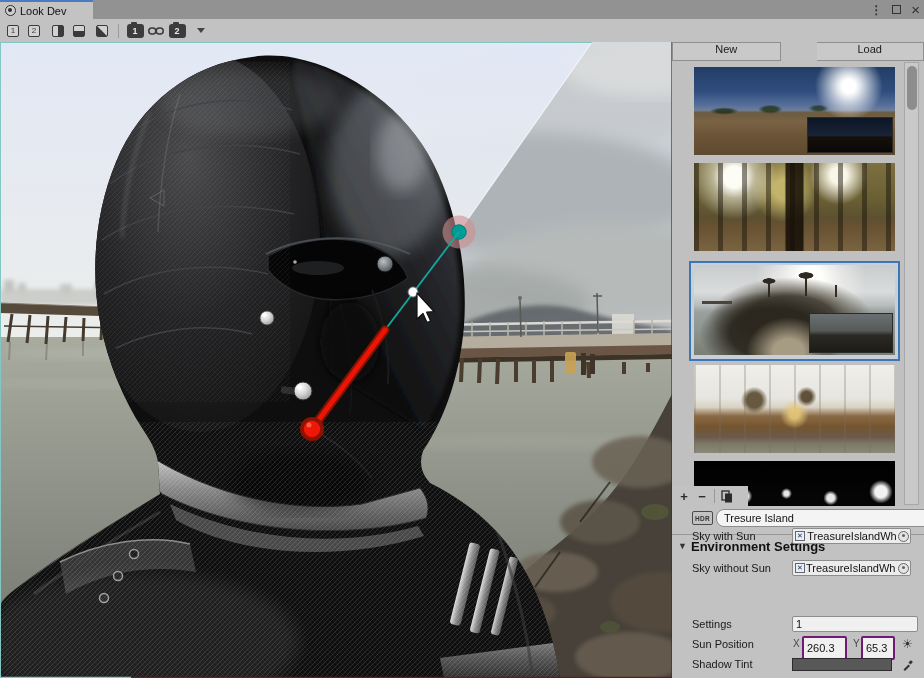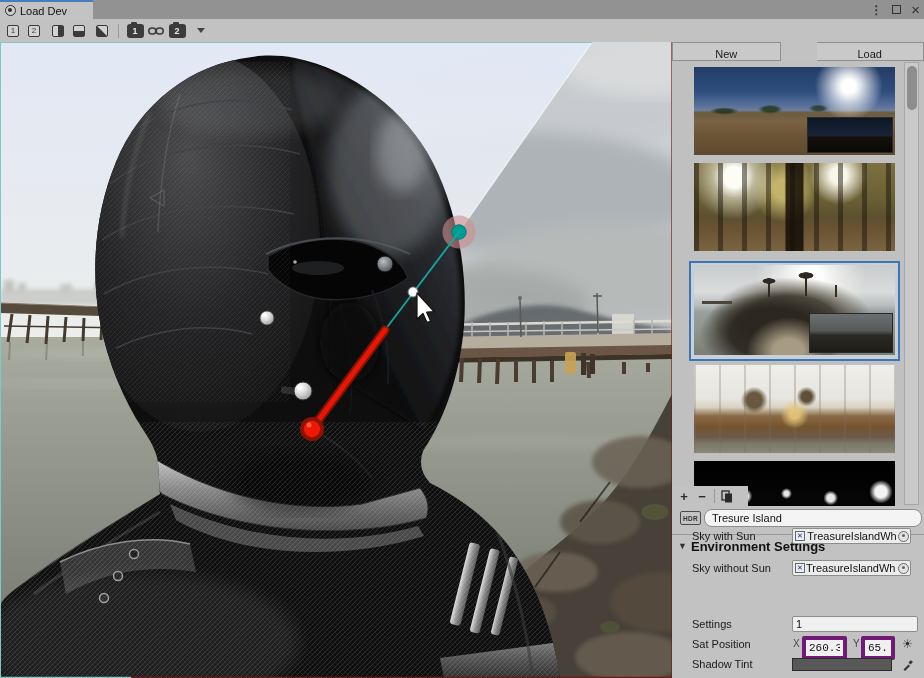--- a/index.html
+++ b/index.html
@@ -42,38 +42,38 @@
   .panel { position:absolute; left:672px; top:19px; width:252px; height:659px; background:#c2c2c2; }
   .ptabs { position:absolute; left:0; top:0; width:252px; height:23px; background:#9b9b9b; }
   .ptab { position:absolute; top:2px; height:21px; font-size:11px; color:#1c1c1c; display:flex;
           align-items:center; justify-content:center; border:1px solid #8a8a8a; border-bottom:none;
           border-radius:3px 3px 0 0; }
   .ptab.active { background:#cecece; }
   .ptab.inactive { background:#b1b1b1; color:#2a2a2a; }
   .ptab.ghost { background:#a9a9a9; border-color:#949494; }
   .pactions { position:absolute; left:0; top:23px; width:252px; height:19px; display:flex; }
   .pbtn { flex:1; background:#c9c9c9; border:1px solid #8f8f8f; font-size:11px; color:#1a1a1a;
-          display:flex; align-items:flex-end; justify-content:center; }
+          display:flex; align-items:flex-start; justify-content:center; }
   .pbtn + .pbtn { border-left:none;margin-left:36px; }
 
   .thumbs { position:absolute; left:0; top:42px; width:252px; height:445px; background:#c0c0c0; overflow:hidden; }
   .thumb { position:absolute; left:22px; width:201px; height:88px; }
   .sel-frame { position:absolute; left:17px; top:200px; width:211px; height:100px;
                border:2px solid #3d76b5; background:#c7cfd8; }
   .inset { position:absolute; right:2px; bottom:2px; border:1px solid #2a2a2a; }
 
   .scrollbar { position:absolute; right:5px; top:1px; width:15px; height:443px; background:#c9c9c9; border:1px solid #a8a8a8; }
   .sthumb { position:absolute; left:1.5px; top:3px; width:10px; height:44px; background:#8d8d8d; border-radius:5px; }
 
   .list-toolbar { position:absolute; left:0; top:467px; width:76px; height:20px; background:#c2c2c2; display:flex; align-items:center; padding-left:4px; gap:2px; }
   .ltb { width:16px; height:18px; display:flex; align-items:center; justify-content:center;
          font-size:13px; font-weight:bold; color:#2a2a2a; }
   .ltb-sep { width:1px; height:14px; background:#9a9a9a; margin:0 2px; }
 
-  .hdr-row { position:absolute; left:4px; top:489px; width:204px; height:22px; }
+  .hdr-row { position:absolute; left:16px; top:489px; width:204px; height:22px; }
   .hdr-badge { position:absolute; left:4px; top:3px; width:21px; height:14px; border:1px solid #4a4a4a;
                border-radius:2px; font-size:6.5px; font-weight:bold; color:#333; display:flex; align-items:center; justify-content:center; letter-spacing:.3px; }
   .hdr-input { position:absolute; left:28px; top:1px; width:218px; height:18px; border:1px solid #8d8d8d;
                border-radius:8px; background:#f4f4f4; font-size:11px; padding:0 7px; color:#111; font-family:"Liberation Sans",sans-serif;}
   .psep { position:absolute; left:0; top:515px; width:252px; height:1px; background:#989898; }
 
   .env-header { position:absolute; left:0; top:519px; width:252px; height:16px; }
   .fold { position:absolute; left:6px; top:3px; font-size:9px; color:#333; }
   .env-title { position:absolute; left:19px; top:1px; font-size:13px; font-weight:bold; color:#111; }
 
@@ -84,36 +84,36 @@
            font-family:"Liberation Sans",sans-serif; }
   .objfield { position:absolute; left:120px; top:1px; width:119px; height:16px; background:#ececec;
               border:1px solid #8d8d8d; border-radius:2px; display:flex; align-items:center; overflow:hidden; }
   .texicon { width:10px; height:10px; margin:0 1px 0 2px; background:#e8eef6; border:1px solid #667;
              font-size:7px; color:#234; display:flex; align-items:center; justify-content:center; flex:0 0 auto; }
   .objtext { font-size:11px; color:#111; white-space:nowrap; overflow:hidden; flex:1; }
   .picker { width:11px; height:11px; border:1.5px solid #666; border-radius:50%; position:relative;
             background:#e4e4e4; flex:0 0 auto; margin-right:1px; }
   .picker::after { content:""; position:absolute; left:2.5px; top:2.5px; width:3px; height:3px; border-radius:50%; background:#666; }
   .axis { position:absolute; top:3px; font-size:10px; color:#4a4a4a; }
-  .minifield { position:absolute; top:1px; height:24px; background:#f0f0f0; border:4px solid #701a75;
-               border-radius:2px; font-size:11px; color:#111; padding:0 3px; font-family:Liberation Mono, monospace; }
+  .minifield { position:absolute; top:1px; height:24px; background:#f0f0f0; border:2px solid #701a75;
+               border-radius:2px; font-size:11px; color:#111; padding:0 3px; font-family:Liberation Sans, sans-serif; }
   .sunbtn { position:absolute; left:227px; top:1px; width:17px; height:16px; font-size:12px; color:#333;
             display:flex; align-items:center; justify-content:center; }
   .swatch { position:absolute; left:120px; top:3px; width:100px; height:13px; background:#585858; border:1px solid #2c2c2c; }
   .dropbtn { position:absolute; left:229px; top:2px; width:15px; height:15px; display:flex; align-items:center; justify-content:center; }
 </style>
 </head>
 <body>
 
 <div class="root">
 
   <div class="tabbar">
     <div class="wintab">
       <span class="eye"></span>
-      <span class="label">Load Dev</span>
+      <span class="label">Look Dev</span>
     </div>
     <div class="winctrls">
       <span class="wc menu">⋮</span>
       <span class="wc max"></span>
       <span class="wc close">×</span>
     </div>
   </div>
 
   <div class="toolbar">
     <div class="tbtn">
@@ -520,21 +520,21 @@
       </div>
     </div>
 
 
     <div class="row" style="top:596px;">
       <span class="rlabel">Settings</span>
       <input class="field" type="text" value="1" style="">
     </div>
 
     <div class="row" style="top:616px;">
-      <span class="rlabel">Sat Position</span>
+      <span class="rlabel">Sun Position</span>
       <span class="axis" style="left:121px;">X</span>
       <input class="minifield" style="left: 130px; width: 45px;" type="text" value="260.3">
       <span class="axis" style="left:181px;">Y</span>
       <input class="minifield" style="left: 189px; width: 34px;" type="text" value="65.3">
       <span class="sunbtn">
           <span>☀</span>
         </span>
     </div>
 
     <div class="row" style="top:636px;">

